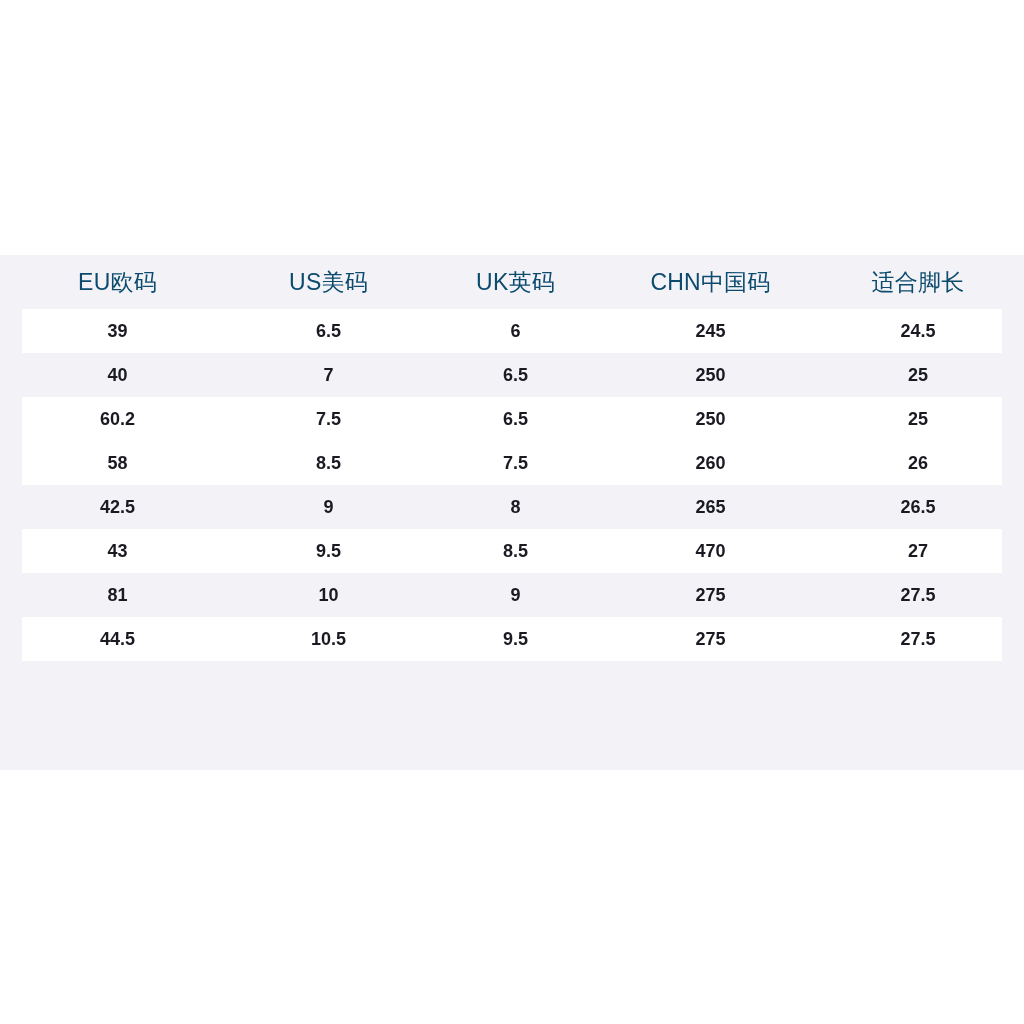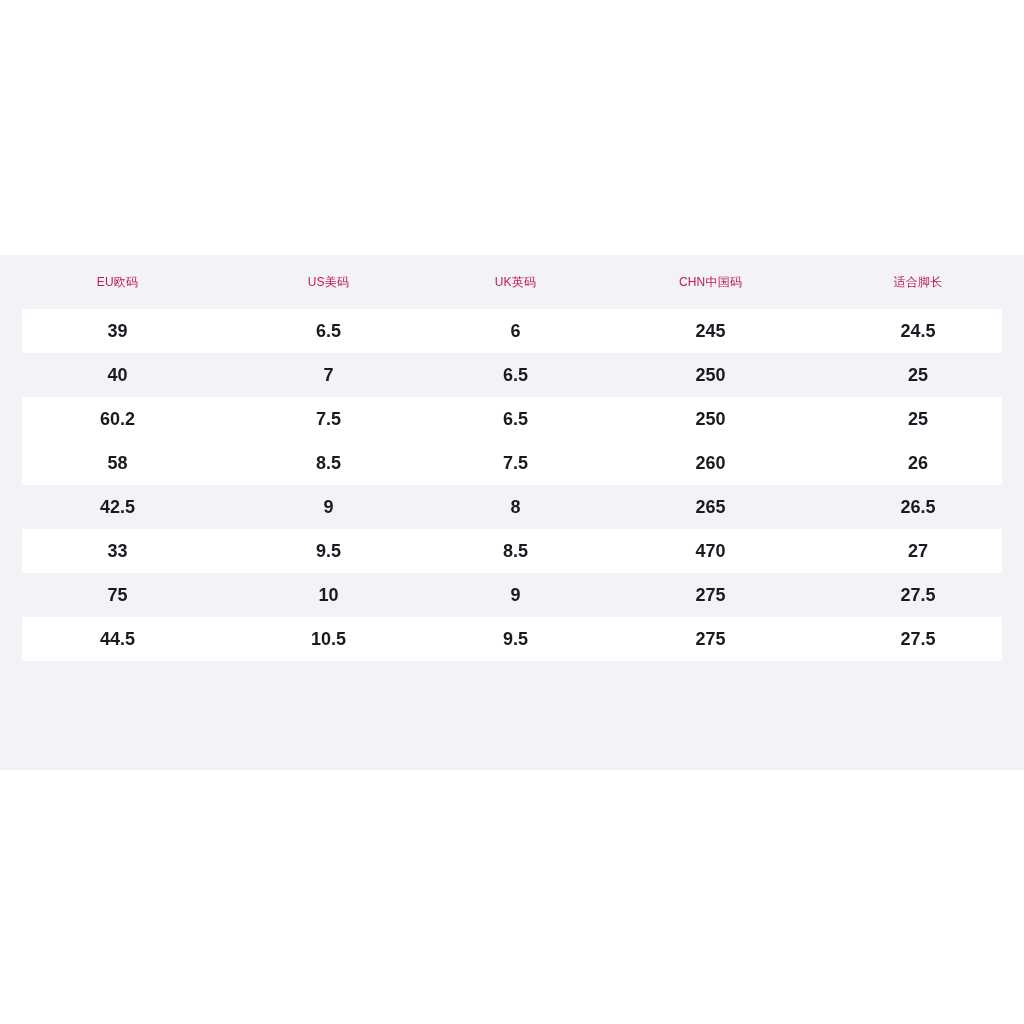--- a/index.html
+++ b/index.html
@@ -49,23 +49,23 @@
   col.c-foot { width: 212px; }
 
   
   thead tr.header-row {
     background: transparent;
   }
   thead th {
     height: 54px;
     padding: 0;
     margin: 0;
-    font-size: 12px;
+    font-size: 23px;
     font-weight: 400;
-    color: #be185d;
+    color: #0c4a6e;
     text-align: center;
     vertical-align: middle;
     letter-spacing: 0.2px;
     white-space: nowrap;
   }
 
   
   tbody tr {
     height: 44px;
   }
@@ -160,28 +160,28 @@
             <td class="col-foot">26</td>
           </tr>
           <tr class="stripe-tint">
             <td class="col-eu">42.5</td>
             <td class="col-us">9</td>
             <td class="col-uk">8</td>
             <td class="col-chn">265</td>
             <td class="col-foot">26.5</td>
           </tr>
           <tr class="stripe-white">
-            <td class="col-eu">33</td>
+            <td class="col-eu">43</td>
             <td class="col-us">9.5</td>
             <td class="col-uk">8.5</td>
             <td class="col-chn">470</td>
             <td class="col-foot">27</td>
           </tr>
           <tr class="stripe-tint">
-            <td class="col-eu">75</td>
+            <td class="col-eu">81</td>
             <td class="col-us">10</td>
             <td class="col-uk">9</td>
             <td class="col-chn">275</td>
             <td class="col-foot">27.5</td>
           </tr>
           <tr class="stripe-white">
             <td class="col-eu">44.5</td>
             <td class="col-us">10.5</td>
             <td class="col-uk">9.5</td>
             <td class="col-chn">275</td>

